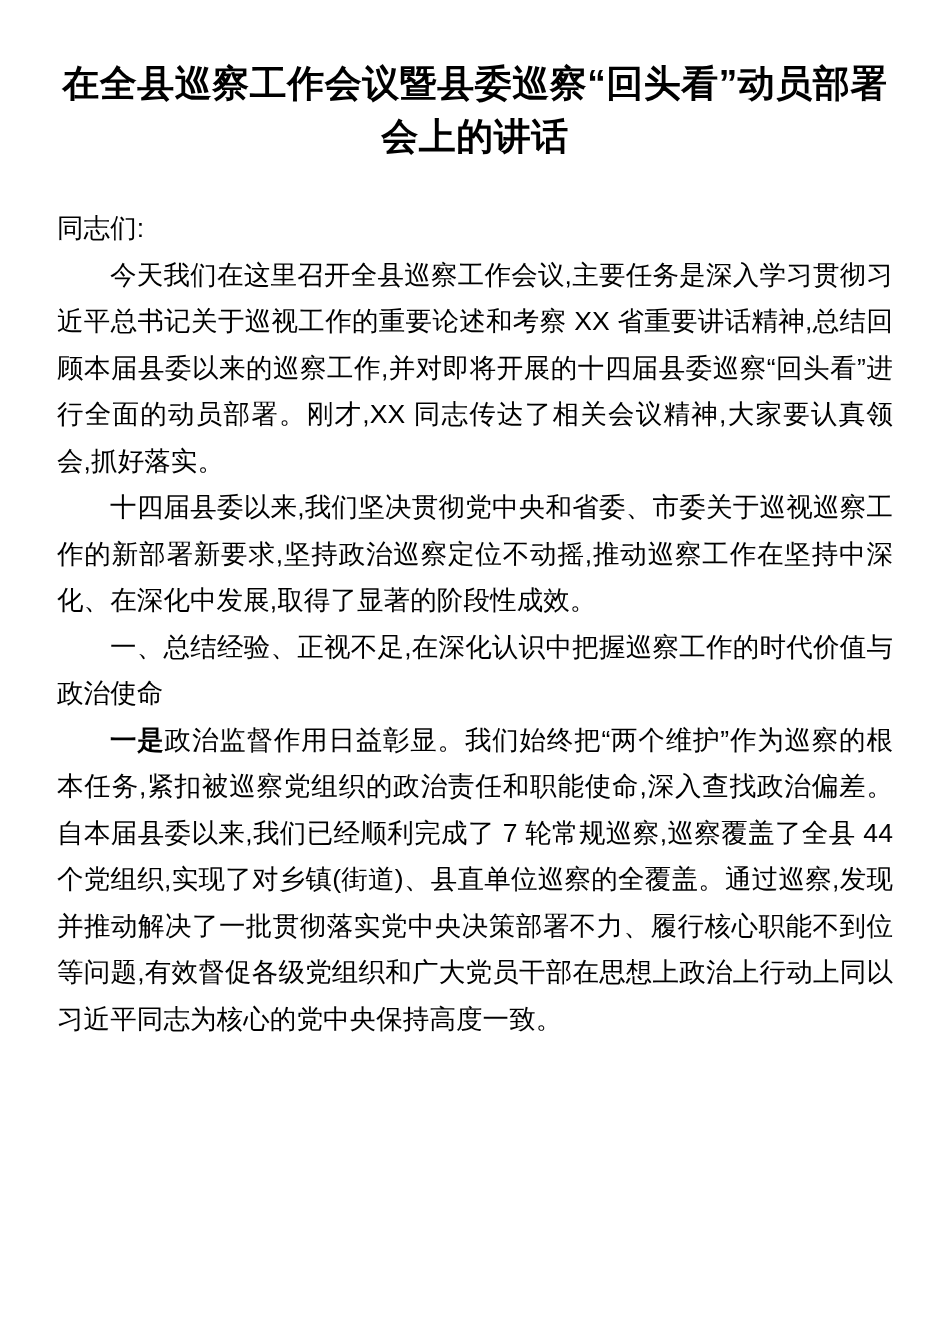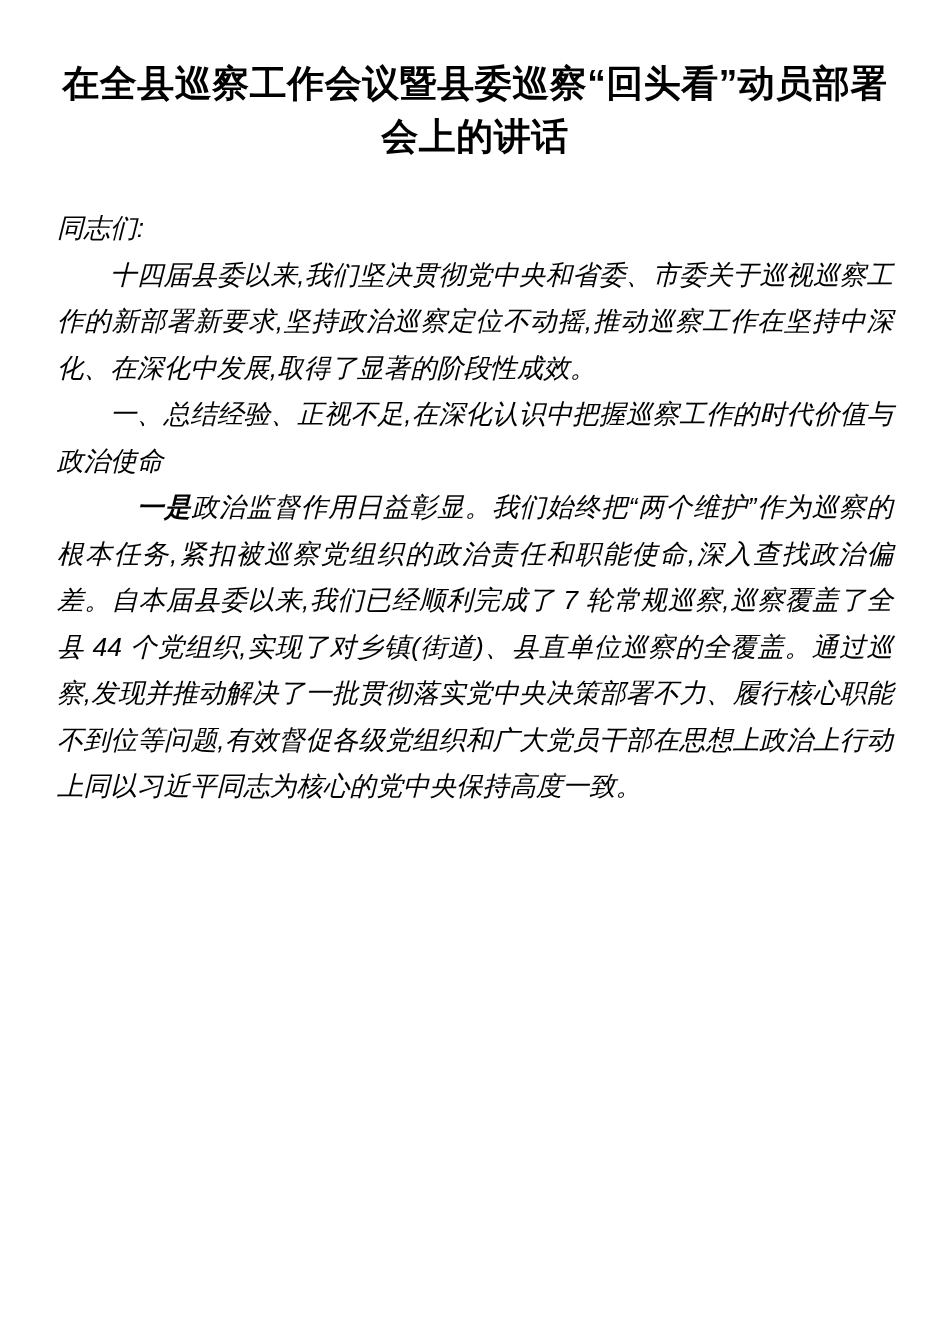--- a/index.html
+++ b/index.html
@@ -35,47 +35,46 @@
   }
   p.para {
     margin: 0;
     font-size: 26.5px;
     line-height: 46.5px;
     text-align: justify;
     text-justify: inter-ideograph;
     letter-spacing: 0.1px;
     color: #000000;
     word-break: break-all;
-    font-style: italic;
   }
   p.salutation {
     text-indent: 0;
   }
   p.indent {
     text-indent: 2em;
   }
   .lead-bold {
     font-weight: bold;
-    margin-left: 27px;
   }
   .heading-para {
     text-indent: 2em;
   }
 </style>
 </head>
 <body>
 
 <div class="page">
 
   <h1 class="doc-title">在全县巡察工作会议暨县委巡察“回头看”动员部署会上的讲话</h1>
 
   <div class="body-block">
 
     <p class="para salutation">同志们:</p>
 
+    <p class="para indent">今天我们在这里召开全县巡察工作会议,主要任务是深入学习贯彻习近平总书记关于巡视工作的重要论述和考察 XX 省重要讲话精神,总结回顾本届县委以来的巡察工作,并对即将开展的十四届县委巡察“回头看”进行全面的动员部署。刚才,XX 同志传达了相关会议精神,大家要认真领会,抓好落实。</p>
 
 
     <p class="para indent">十四届县委以来,我们坚决贯彻党中央和省委、市委关于巡视巡察工作的新部署新要求,坚持政治巡察定位不动摇,推动巡察工作在坚持中深化、在深化中发展,取得了显著的阶段性成效。</p>
 
     <p class="para heading-para">一、总结经验、正视不足,在深化认识中把握巡察工作的时代价值与政治使命</p>
 
     <p class="para indent"><span class="lead-bold">一是</span><span>政治监督作用日益彰显。我们始终把“两个维护”作为巡察的根本任务,紧扣被巡察党组织的政治责任和职能使命,深入查找政治偏差。自本届县委以来,我们已经顺利完成了 7 轮常规巡察,巡察覆盖了全县 44 个党组织,实现了对乡镇(街道)、县直单位巡察的全覆盖。通过巡察,发现并推动解决了一批贯彻落实党中央决策部署不力、履行核心职能不到位等问题,有效督促各级党组织和广大党员干部在思想上政治上行动上同以习近平同志为核心的党中央保持高度一致。</span></p>
 
   </div>
 

